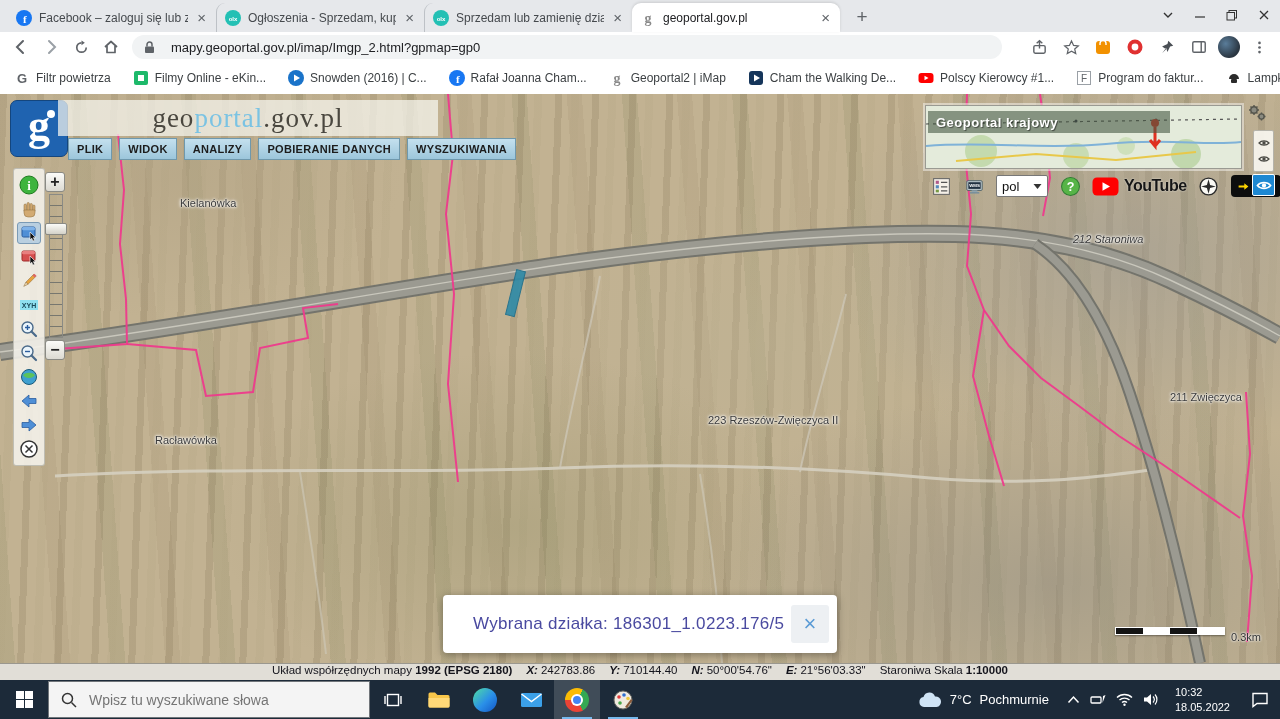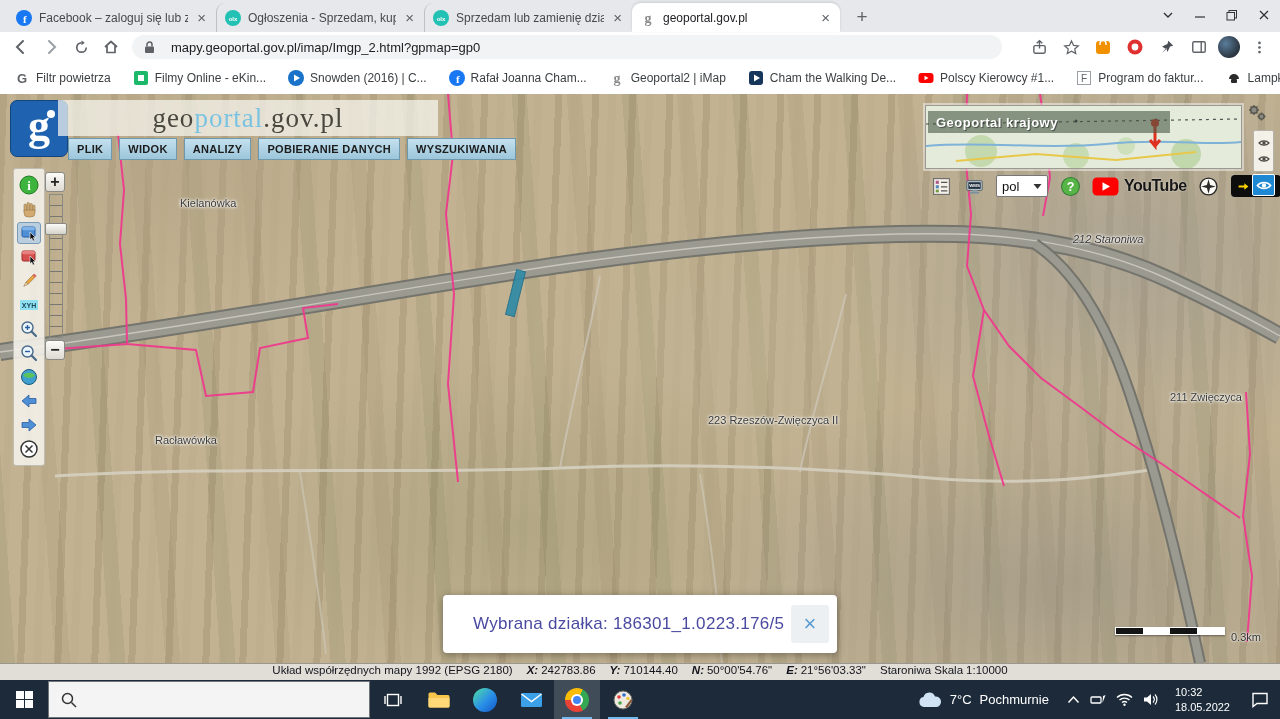--- a/index.html
+++ b/index.html
@@ -118,21 +118,21 @@
   .dialog{position:absolute;left:443px;top:501px;width:394px;height:58px;background:#fff;border-radius:4px;
           box-shadow:0 2px 8px rgba(0,0,0,.35);display:flex;align-items:center;box-sizing:border-box;padding:0 8px 0 30px;}
   .dialog-text{font-size:17px;color:var(--dialog-text);letter-spacing:.3px;flex:1;}
   .dialog-close{width:38px;height:38px;background:#edf0f3;border-radius:3px;display:flex;align-items:center;
                 justify-content:center;font-size:22px;color:#5b9bd5;}
 
   
   .statusbar{position:absolute;left:0;top:663px;width:1280px;height:17px;background:rgba(224,221,213,.96);
              border-top:1px solid #9a978e;display:flex;align-items:flex-start;justify-content:center;
              font-size:11.5px;color:#14141c;box-sizing:border-box;white-space:nowrap;}
-  .statusbar b{font-weight:normal;}
+  .statusbar b{font-weight:bold;}
   .statusbar .lbl{font-weight:bold;font-style:italic;margin-left:14px;margin-right:3px;}
   .statusbar .sp{margin-left:14px;}
   .statusbar .v{margin-left:3px;}
 
   
   .taskbar{position:absolute;left:0;top:680px;width:1280px;height:39px;background:var(--taskbar-bg);
            display:flex;align-items:center;color:#fff;}
   .tb-start{width:48px;height:39px;display:flex;align-items:center;justify-content:center;}
   .tb-search{width:322px;height:37px;background:#f4f4f4;border:1px solid #70757a;display:flex;align-items:center;
              gap:10px;padding:0 12px;box-sizing:border-box;}
@@ -691,20 +691,21 @@
         <rect x="9" y="0" width="8" height="8" fill="#fff"></rect>
         <rect x="0" y="9" width="8" height="8" fill="#fff"></rect>
         <rect x="9" y="9" width="8" height="8" fill="#fff"></rect>
       </svg>
   </div>
   <div class="tb-search">
     <svg width="16" height="16" viewBox="0 0 16 16">
         <circle cx="6.5" cy="6.5" r="5" fill="none" stroke="#333" stroke-width="1.5"></circle>
         <path d="M10.5 10.5 L15 15" stroke="#333" stroke-width="1.5"></path>
       </svg>
+    <input readonly="" placeholder="Wpisz tu wyszukiwane słowa" style="">
   </div>
   <div class="tb-app">
     <svg width="20" height="20" viewBox="0 0 20 20">
         <rect x="4.5" y="4.5" width="11" height="11" fill="none" stroke="#fff" stroke-width="1.4"></rect>
         <path d="M2 6 V14 M18 6 V14" stroke="#fff" stroke-width="1.4"></path>
       </svg>
   </div>
   <div class="tb-app">
     <svg width="24" height="20" viewBox="0 0 24 20">
         <path d="M1.5 4 a1.5 1.5 0 0 1 1.5 -1.5 H8 L10.5 5 H21 a1.5 1.5 0 0 1 1.5 1.5 V16 a1.5 1.5 0 0 1 -1.5 1.5 H3 A1.5 1.5 0 0 1 1.5 16 Z" fill="#f8c64a"></path>

